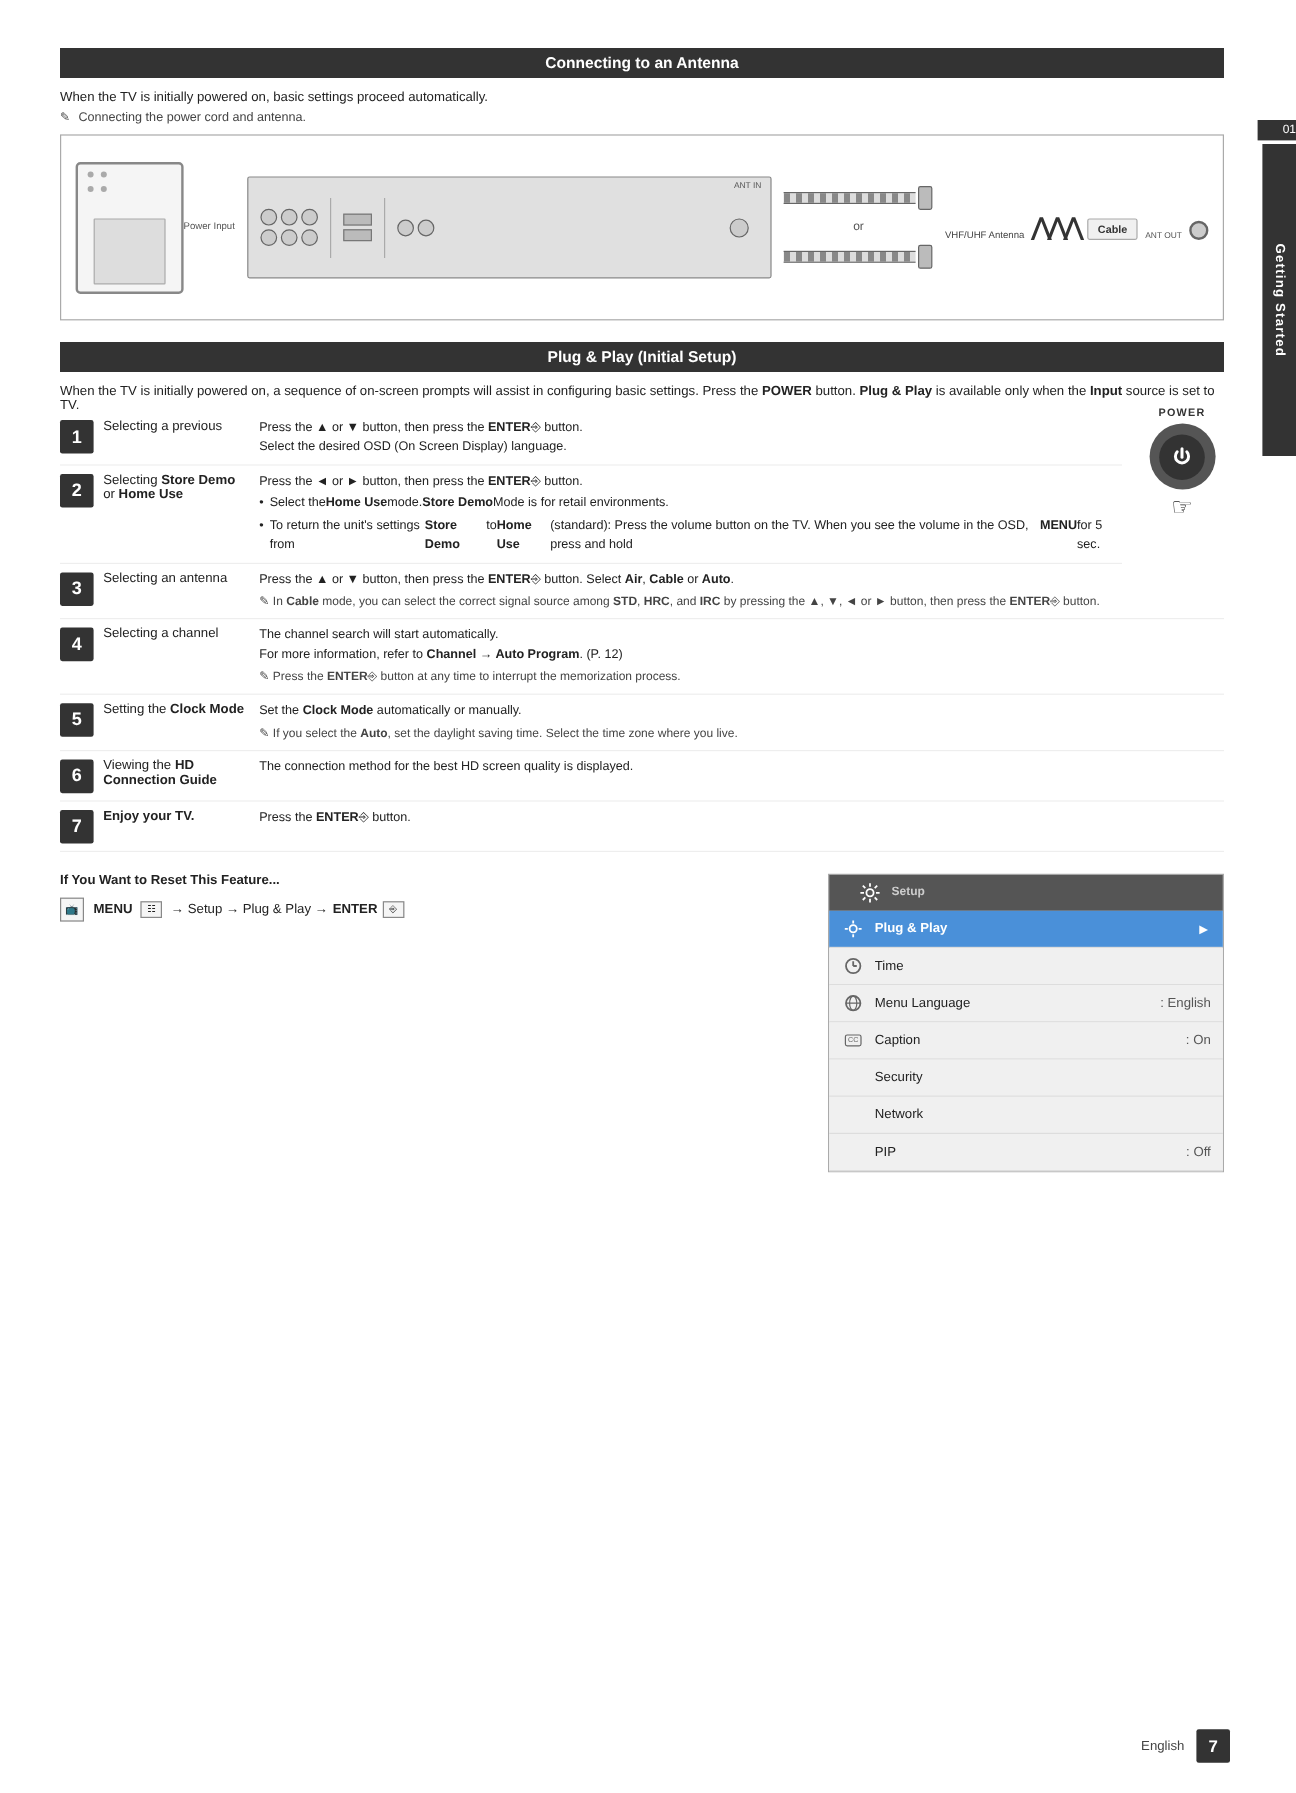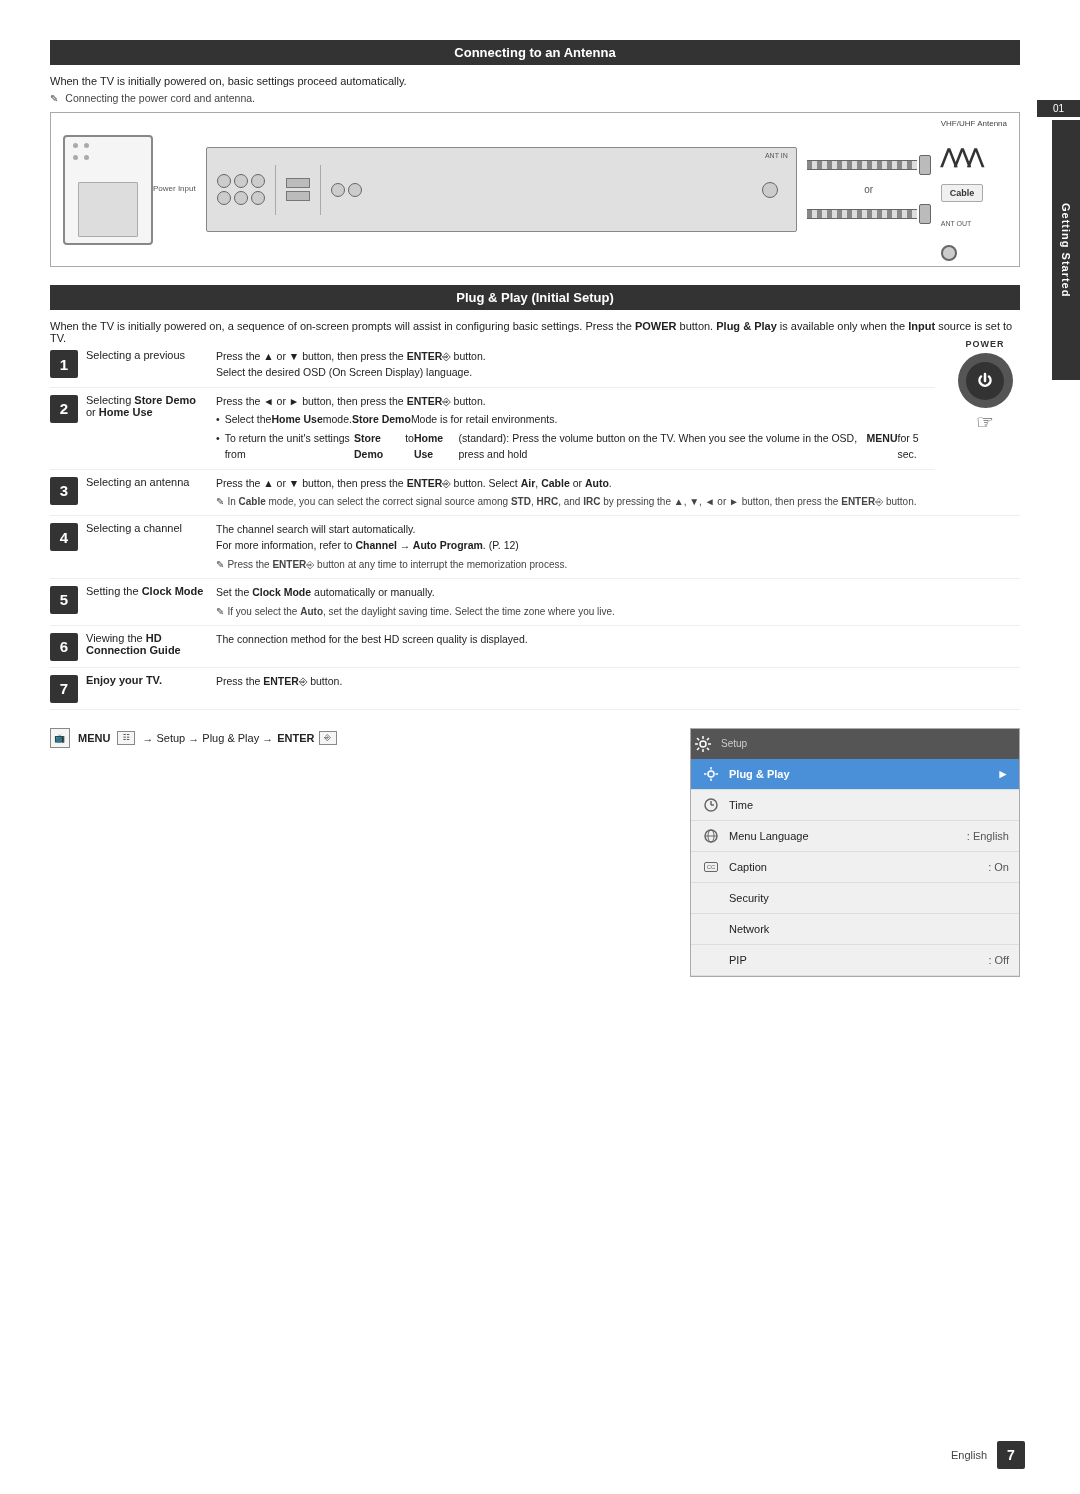--- a/index.html
+++ b/index.html
@@ -37,24 +37,24 @@
       font-size: 11px;
       font-weight: bold;
       letter-spacing: 1px;
       z-index: 10;
     }
 
     .side-tab-number {
       position: absolute;
       right: 0;
       top: 100px;
-      width: 43px;
+      width: 32px;
       background: #333;
       color: #fff;
-      text-align: center;
+      text-align: right;
       font-size: 10px;
       padding: 3px 0;
     }
 
     .main-content {
       flex: 1;
       padding: 40px 50px 40px 50px;
       padding-right: 60px;
     }
 
@@ -301,23 +301,24 @@
       color: #555;
     }
 
     .osd-arrow {
       font-size: 12px;
     }
 
     .osd-header-row {
       background: #555;
       color: #fff;
-      padding: 5px 2px;
-      display: flex;
-      align-items: center;
+      padding: 5px 24px;
+      display: flex;
+      align-items: center;
+      font-weight: bold;
     }
 
     
     .page-footer {
       position: absolute;
       bottom: 25px;
       right: 55px;
       display: flex;
       align-items: center;
       gap: 10px;
@@ -433,21 +434,21 @@
           </div>
 
           <div class="or-text">or</div>
 
           <div style="display:flex; align-items:center; margin-top:4px;">
             <div style="width:110px; height:10px; background:repeating-linear-gradient(90deg, #888 0, #888 5px, #ddd 5px, #ddd 10px); border-top:1px solid #666; border-bottom:1px solid #666;"></div>
             <div style="width:12px; height:20px; border:1.5px solid #666; background:#bbb; border-radius:2px; margin-left:2px;"></div>
           </div>
         </div>
 
-        <div style="display:flex; flex-direction:column; align-items:flex-start; flex-shrink:0; gap:18px;">
+        <div style="display:flex; flex-direction:row; align-items:flex-end; flex-shrink:0; gap:6px;">
 
           <div style="font-size:8px; color:#444; text-align:center;">VHF/UHF Antenna</div>
 
           <div style="font-size:20px; font-weight:bold; color:#333; letter-spacing:-3px; line-height:1;">⋀⋀⋀</div>
 
           <div style="display:flex; flex-direction:column; align-items:center; border:1.5px solid #aaa; background:#f0f0f0; border-radius:2px; padding:3px 8px;">
             <div style="font-size:9px; font-weight:bold; color:#333;">Cable</div>
           </div>
           <div style="font-size:7px; color:#555;">ANT OUT</div>
           <div style="width:16px; height:16px; border-radius:50%; border:2px solid #666; background:#ccc;"></div>
@@ -628,20 +629,21 @@
           </div>
 
 
           <div class="osd-row">
             <div class="osd-icon"></div>
             <div class="osd-label">PIP</div>
             <div class="osd-value">: Off</div>
           </div>
         </div>
 
+        <div class="reset-title">If You Want to Reset This Feature...</div>
 
         <div class="reset-instruction">
           <span style="display:inline-flex; align-items:center; justify-content:center; width:20px; height:20px; border:1px solid #888; background:#f5f5f5; font-size:9px; margin-right:4px;">📺</span>
           <span><strong>MENU</strong></span>
           <span style="margin:0 3px; display:inline-flex; align-items:center; justify-content:center; width:18px; height:14px; border:1px solid #888; background:#f5f5f5; font-size:8px;">☷</span>
           <span> → Setup → Plug &amp; Play → </span>
           <span><strong>ENTER</strong></span>
           <span style="display:inline-flex; align-items:center; justify-content:center; width:18px; height:14px; border:1px solid #888; background:#f5f5f5; font-size:8px;">⎆</span>
         </div>
       </div>

